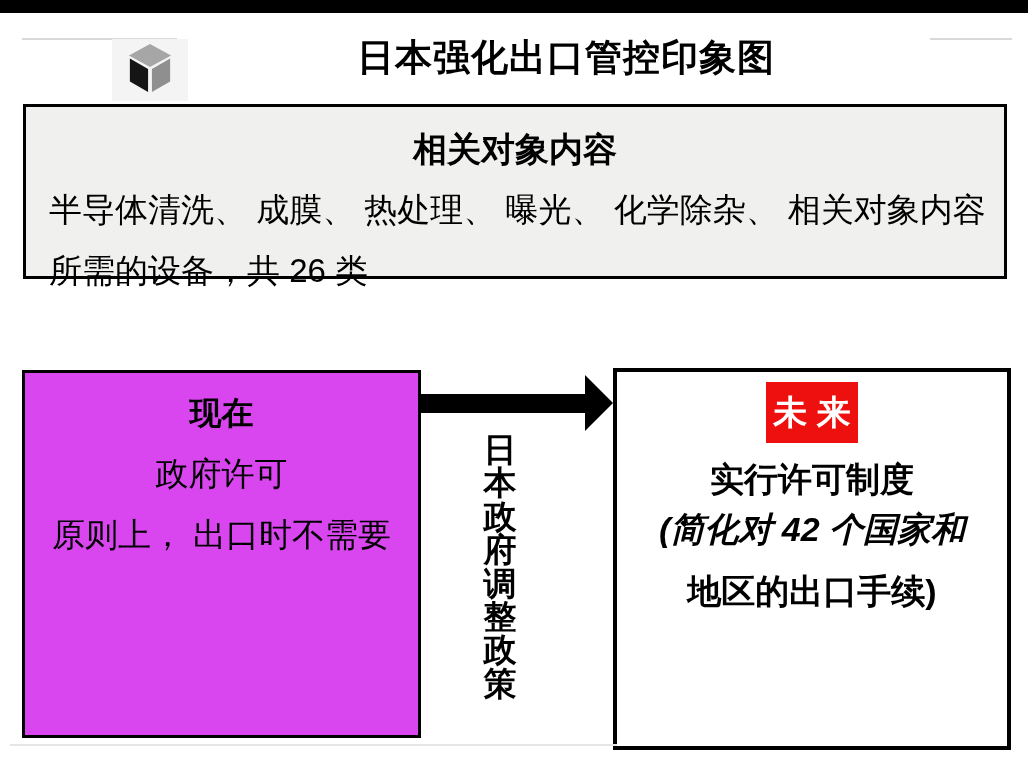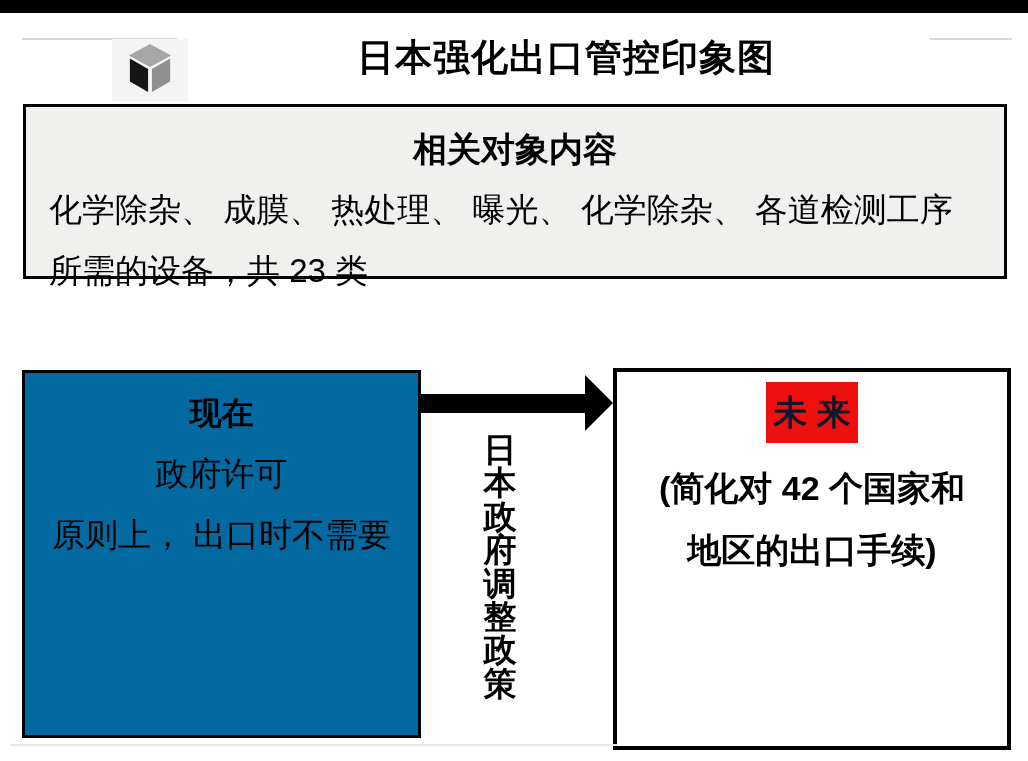--- a/index.html
+++ b/index.html
@@ -19,38 +19,38 @@
     display:flex;align-items:center;justify-content:center;}
   
   .page-title{left:92px;top:36px;width:948px;text-align:center;
     font-size:37px;font-weight:700;line-height:44px;letter-spacing:1px;white-space:nowrap;}
   
   .info-box{left:23px;top:104px;width:984px;height:175px;background:#f0f0ef;
     border:3px solid #000;box-sizing:border-box;}
   .info-heading{margin:22px 0 0 0;text-align:center;font-size:34px;font-weight:700;line-height:40px;}
   .info-line{margin:21px 0 0 23px;font-size:33px;line-height:40px;white-space:nowrap;}
   
-  .current-box{left:22px;top:370px;width:399px;height:368px;background:#0369a1;
+  .current-box{left:22px;top:370px;width:399px;height:368px;background:#d946ef;
     border:3px solid #000;box-sizing:border-box;text-align:center;}
   .current-heading{margin-top:20px;font-size:32px;font-weight:700;line-height:40px;}
   .current-line{margin-top:21px;font-size:33px;line-height:40px;white-space:nowrap;}
   
   .arrow-bar{left:421px;top:394px;width:165px;height:19px;background:#000;}
   .arrow-head{left:585px;top:375px;width:0;height:0;
     border-top:28px solid transparent;border-bottom:28px solid transparent;border-left:28px solid #000;}
   
   .transition-label{left:481px;top:433px;width:38px;font-size:33px;font-weight:700;
     line-height:33.4px;text-align:center;word-break:break-all;letter-spacing:0;}
   
   .future-box{left:613px;top:368px;width:398px;height:382px;background:#fff;
     border:4px solid #000;box-sizing:border-box;text-align:center;}
-  .future-badge{display:inline-block;margin-top:10px;background:#ee0f0f;color:#0f172a;
+  .future-badge{display:inline-block;margin-top:10px;background:#ee0f0f;color:#ffffff;
     font-size:34px;font-weight:700;line-height:37px;padding:12px 7px;}
   .future-line{margin-top:16px;font-size:34px;font-weight:700;line-height:40px;white-space:nowrap;}
-  .future-line.l2{margin-top:25px;}
+  .future-line.l2{margin-top:10px;font-style:italic;}
   .future-line.l3{margin-top:22px;}
 </style>
 </head>
 <body>
 
 <div id="canvas">
 
   <div class="abs top-bar"></div>
   <div class="abs hairline hairline-a"></div>
   <div class="abs hairline hairline-b"></div>
@@ -62,36 +62,37 @@
         <polygon points="3,16 22,27 22,51 3,40" fill="#151515"></polygon>
         <polygon points="45,16 26,27 26,51 45,40" fill="#8f8f8f"></polygon>
       </svg>
     </span>
   </div>
 
   <div class="abs page-title">日本强化出口管控印象图</div>
 
   <div class="abs info-box">
     <div class="info-heading">相关对象内容</div>
-    <div class="info-line">化学除杂、 成膜、 热处理、 曝光、 化学除杂、 各道检测工序</div>
-    <div class="info-line">所需的设备，共 23 类</div>
+    <div class="info-line">半导体清洗、 成膜、 热处理、 曝光、 化学除杂、 相关对象内容</div>
+    <div class="info-line">所需的设备，共 26 类</div>
   </div>
 
   <div class="abs current-box">
     <div class="current-heading">现在</div>
     <div class="current-line">政府许可</div>
     <div class="current-line">原则上， 出口时不需要</div>
   </div>
 
   <div class="abs arrow-bar"></div>
   <div class="abs arrow-head"></div>
 
   <div class="abs transition-label">日本政府调整政策</div>
 
   <div class="abs future-box">
     <span class="future-badge">未 来</span>
+    <div class="future-line">实行许可制度</div>
     <div class="future-line l2">(简化对 42 个国家和</div>
     <div class="future-line l3">地区的出口手续)</div>
   </div>
 
   <div class="abs hairline-bottom"></div>
 
 </div>
 
 </body></html>

